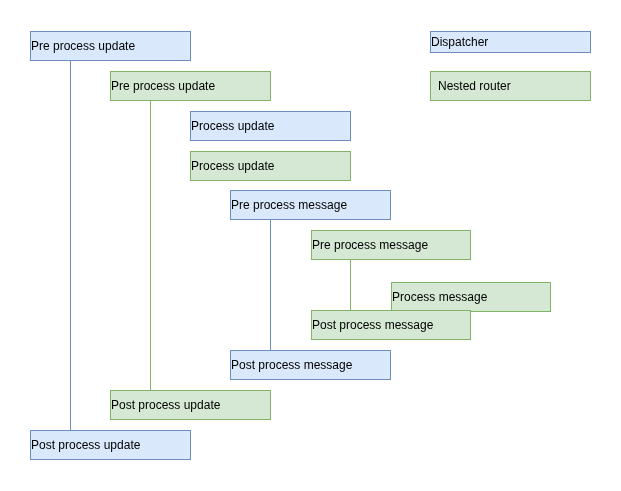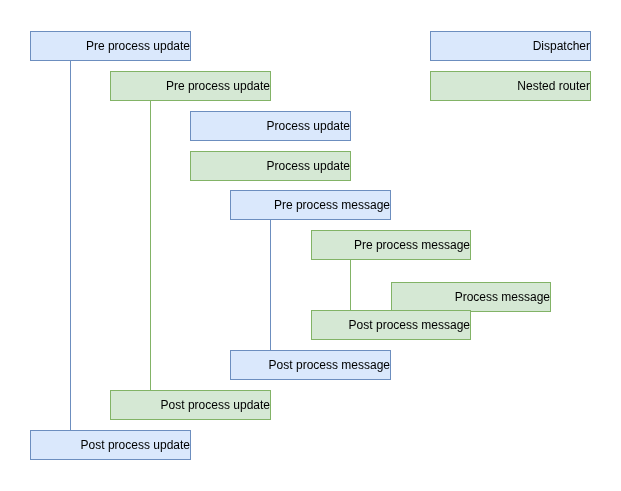--- a/index.html
+++ b/index.html
@@ -14,21 +14,21 @@
     background: #ffffff;
     font-family: "Liberation Sans", sans-serif;
     overflow: hidden;
   }
   .node {
     position: absolute;
     box-sizing: border-box;
     border: 1px solid #000;
     display: flex;
     align-items: center;
-    justify-content: flex-end;
+    justify-content: flex-start;
     font-size: 12px;
     color: #000000;
     white-space: nowrap;
     text-align: center;
   }
   .connector {
     position: absolute;
     width: 1px;
   }
 </style>
@@ -36,27 +36,27 @@
 <body>
 
 <div class="canvas" id="canvas">
     <div class="connector" style="left: 70px; top: 61px; height: 369px; background: rgb(108, 142, 191);"></div>
     <div class="connector" style="left: 150px; top: 100px; height: 290px; background: rgb(130, 179, 102);"></div>
     <div class="connector" style="left: 270px; top: 220px; height: 130px; background: rgb(108, 142, 191);"></div>
     <div class="connector" style="left: 350px; top: 259px; height: 51px; background: rgb(130, 179, 102);"></div>
     <div class="node" style="left: 30px; top: 31px; width: 161px; height: 30px; background: rgb(218, 232, 252); border-color: rgb(108, 142, 191);">
       <span>Pre process update</span>
     </div>
-    <div class="node" style="left: 430px; top: 31px; width: 161px; height: 30px; background: rgb(218, 232, 252); border-color: rgb(108, 142, 191);">
+    <div class="node" style="left: 430px; top: 31px; width: 161px; height: 22px; background: rgb(218, 232, 252); border-color: rgb(108, 142, 191);">
       <span>Dispatcher</span>
     </div>
     <div class="node" style="left: 110px; top: 71px; width: 161px; height: 30px; background: rgb(213, 232, 212); border-color: rgb(130, 179, 102);">
       <span>Pre process update</span>
     </div>
-    <div class="node" style="left: 430px; top: 71px; width: 161px; height: 30px; background: rgb(213, 232, 212); border-color: rgb(130, 179, 102);">
+    <div class="node" style="left: 430px; top: 71px; width: 161px; height: 30px; background: rgb(213, 232, 212); border-color: rgb(130, 179, 102); padding-left: 7px;">
       <span>Nested router</span>
     </div>
     <div class="node" style="left: 190px; top: 111px; width: 161px; height: 30px; background: rgb(218, 232, 252); border-color: rgb(108, 142, 191);">
       <span>Process update</span>
     </div>
     <div class="node" style="left: 190px; top: 151px; width: 161px; height: 30px; background: rgb(213, 232, 212); border-color: rgb(130, 179, 102);">
       <span>Process update</span>
     </div>
     <div class="node" style="left: 230px; top: 190px; width: 161px; height: 30px; background: rgb(218, 232, 252); border-color: rgb(108, 142, 191);">
       <span>Pre process message</span>

